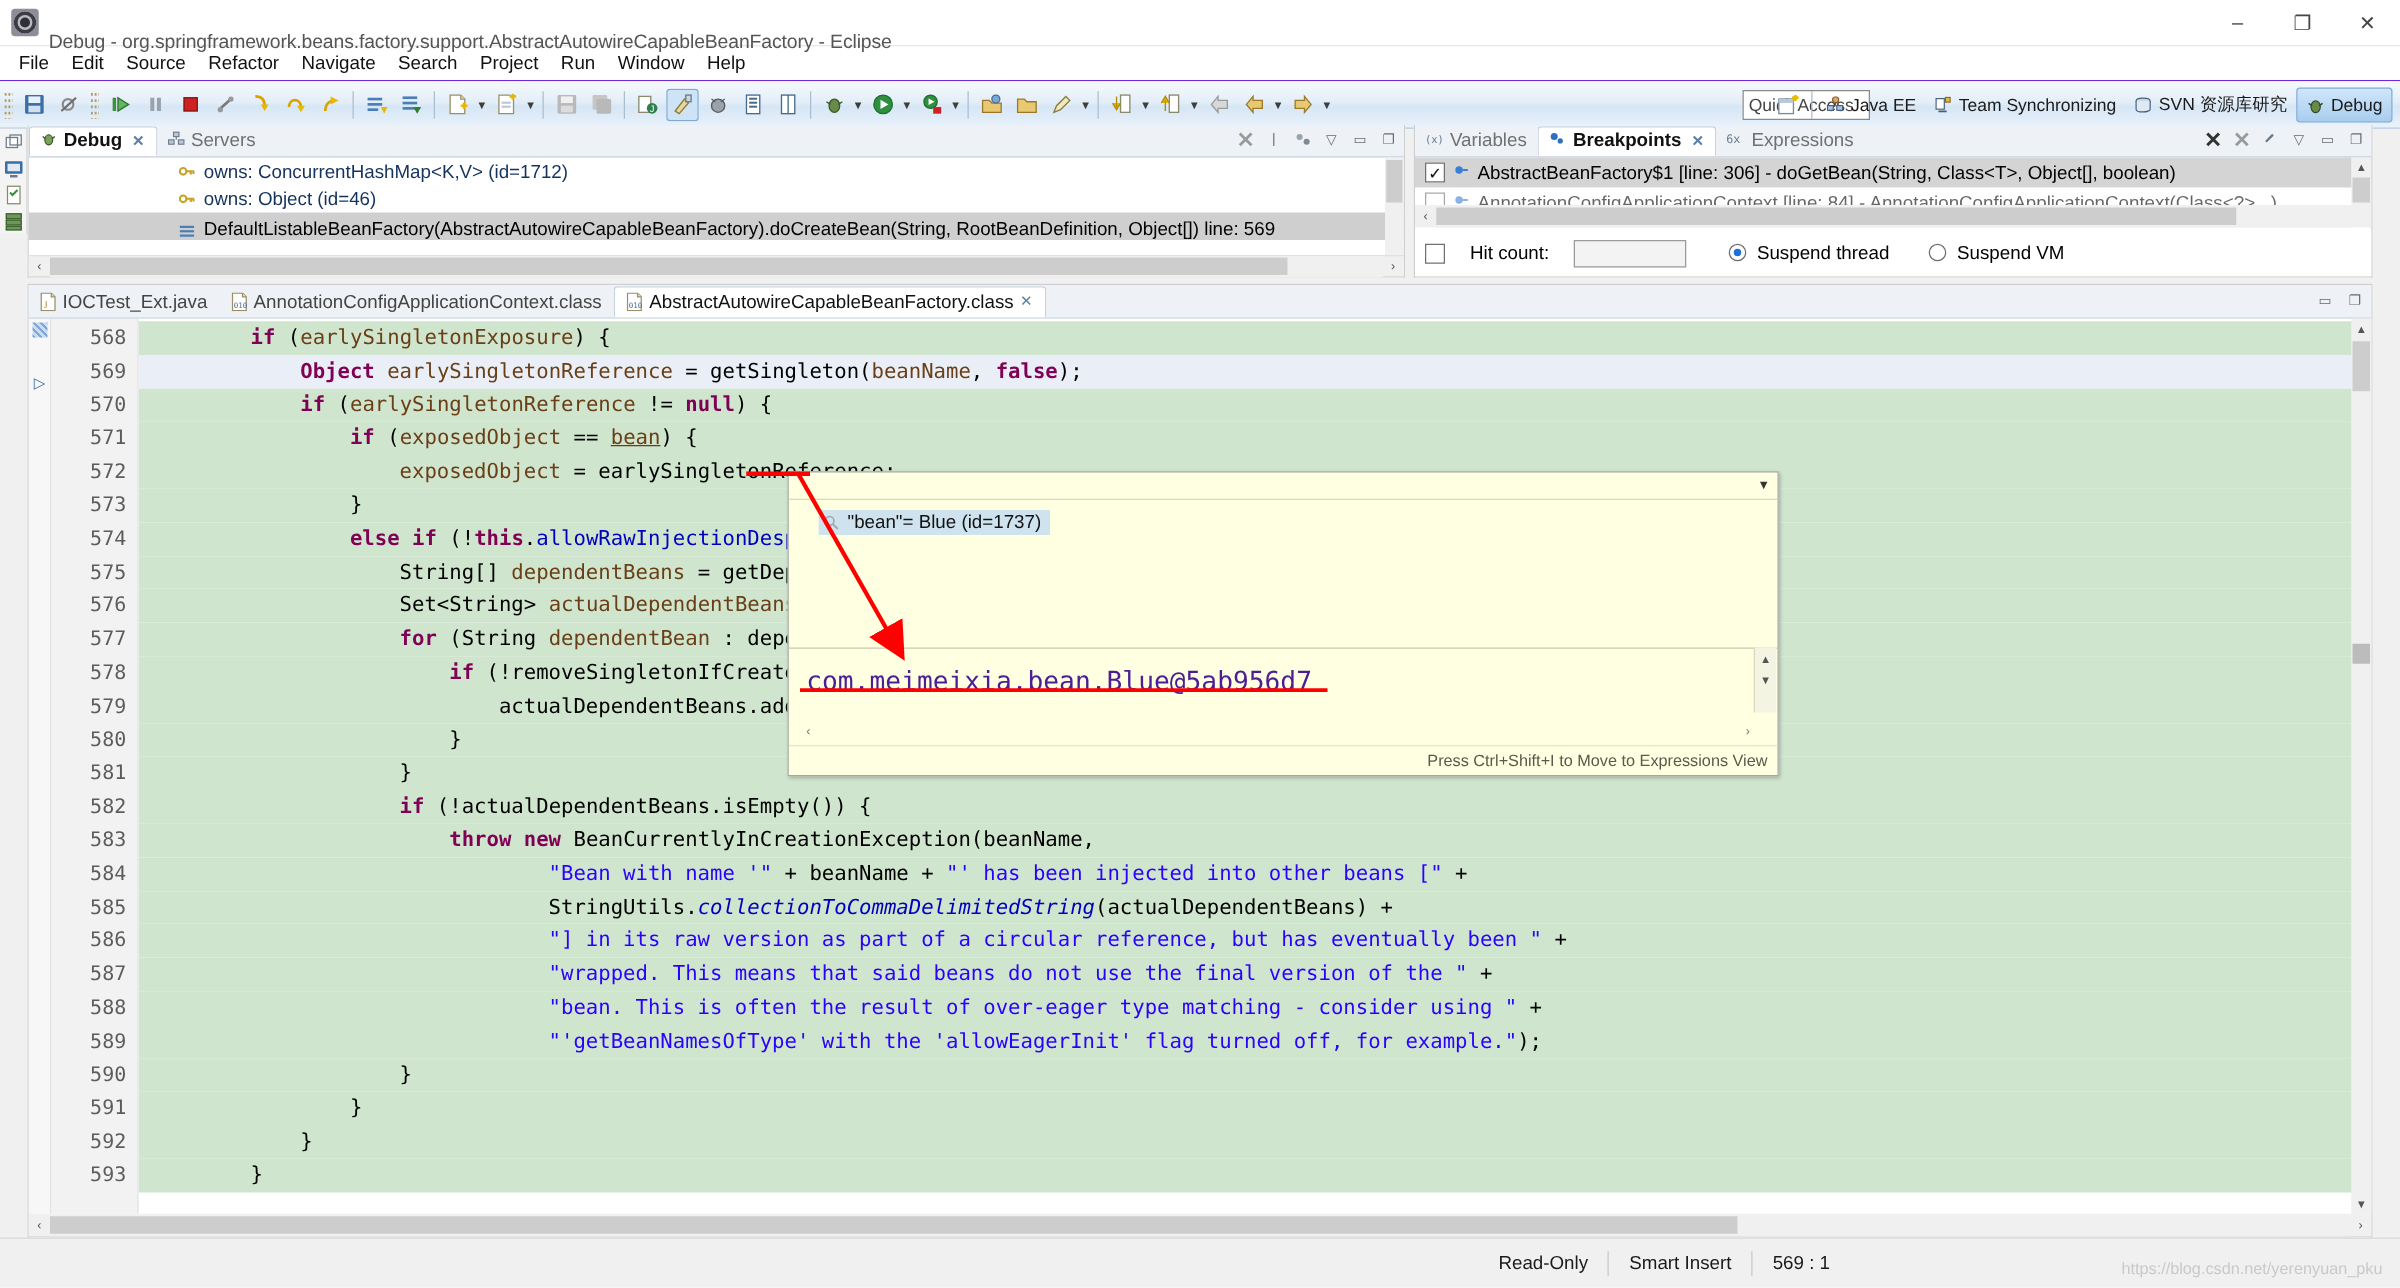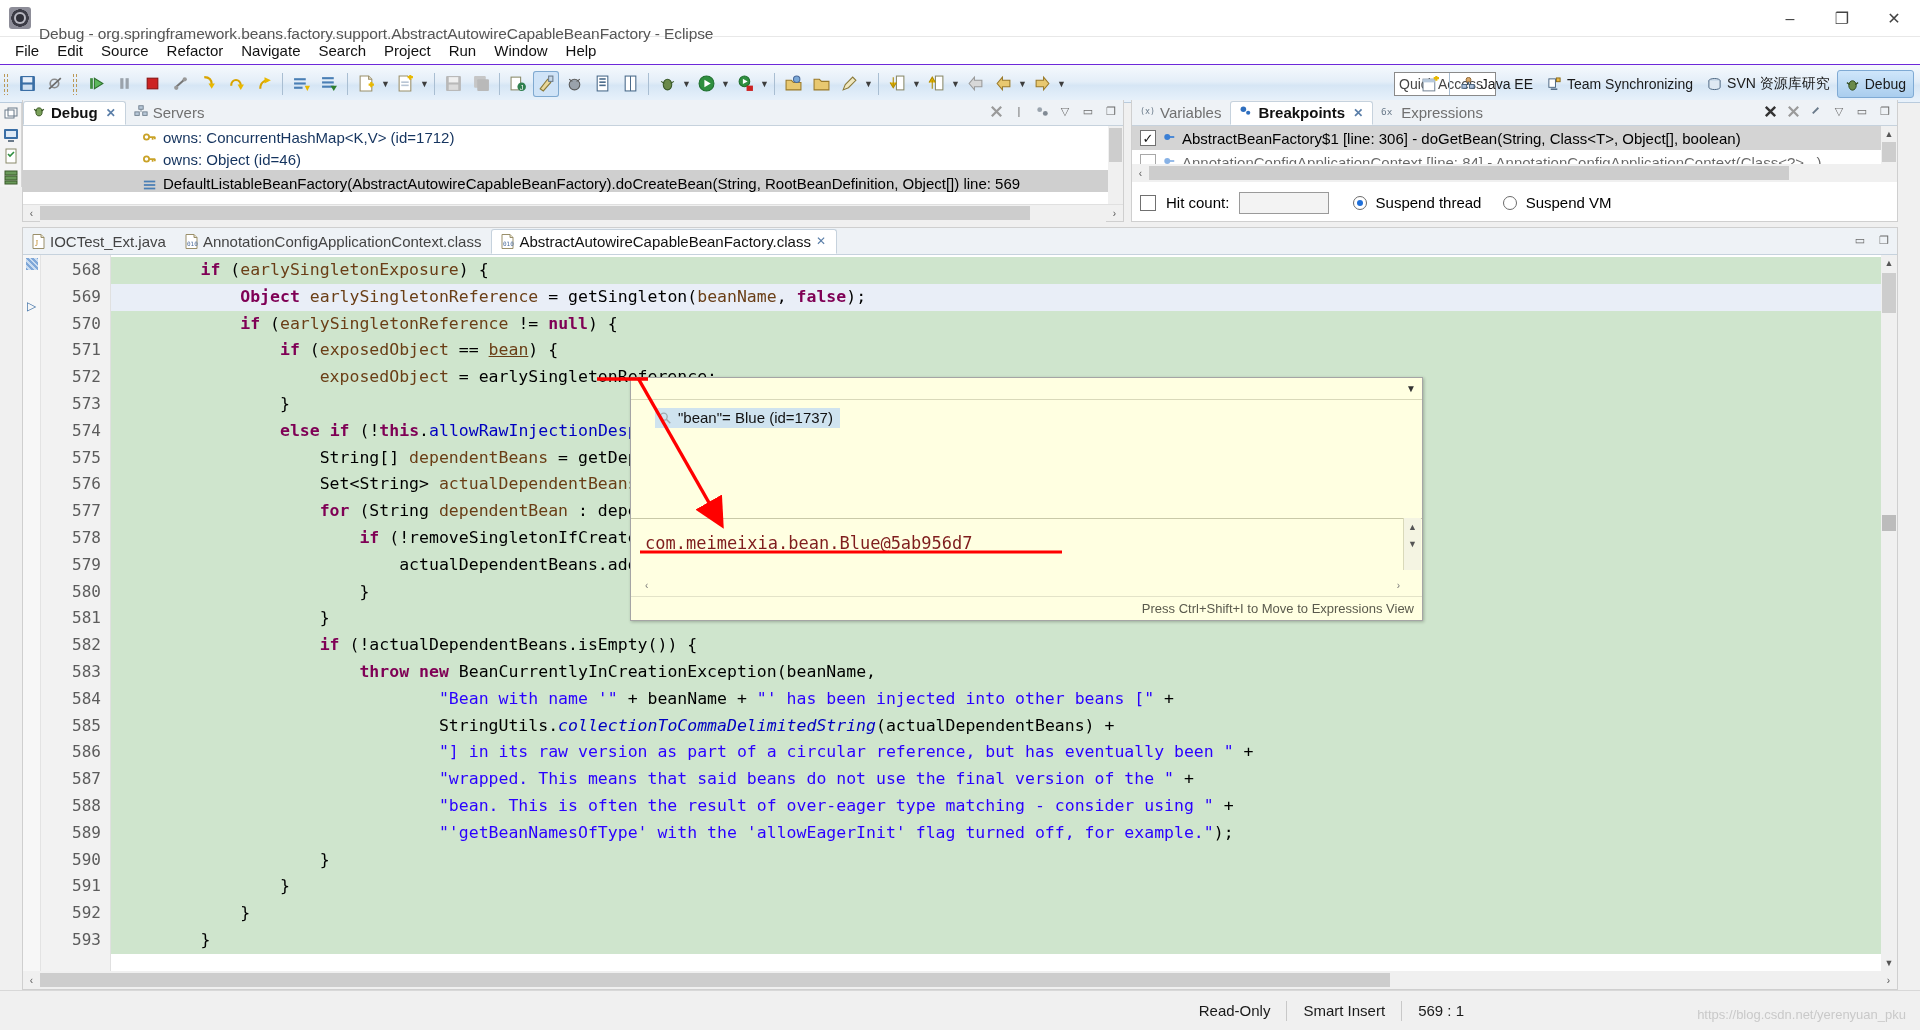--- a/index.html
+++ b/index.html
@@ -145,21 +145,21 @@
     display:flex;align-items:center;justify-content:center;font-size:13px;color:#111;
   }
   #bp-hscroll{
     position:absolute; left:0; top:64px; height:18px; width:calc(100% - 16px);
     background:#f0f0f0; display:flex; align-items:center;
   }
   #bp-vscroll{ position:absolute; right:0; top:26px; width:16px; height:56px; background:#f0f0f0; }
   #bp-vscroll .a{ height:16px;display:flex;align-items:center;justify-content:center;color:#555;font-size:9px;}
   .bpbottom{
     position:absolute; left:0; top:84px; right:0; bottom:0; background:#fff;
-    display:flex; align-items:center; padding-left:8px; gap:10px; font-size:15px;
+    display:flex; align-items:center; padding-left:8px; gap:20px; font-size:15px;
   }
   .bpbottom input[type=text]{
     width:90px;height:22px;border:1px solid #9a9a9a;background:#f3f3f3;
   }
   .radio{ width:14px;height:14px;border:1px solid #6b6b6b;border-radius:50%;
           display:inline-block;position:relative;background:#fff;vertical-align:-2px;margin-right:4px;}
   .radio.on::after{ content:""; position:absolute; inset:3px; border-radius:50%; background:#1e6fd9; }
 
   
   #editor{
@@ -232,21 +232,21 @@
     display:inline-flex; align-items:center; gap:6px; background:#cfe3ef;
     padding:1px 7px 2px 3px; font-size:15px; color:#111;
   }
   #popup .pvar .mg{ width:14px;height:14px; opacity:.55; }
   #popup .pdet{
     position:absolute; left:0; right:0; bottom:40px; top:140px;
     border-top:1px solid #c9c9a8; padding:14px 12px 0 14px;
   }
   #popup .pdet .txt{
     font-family:"DejaVu Sans Mono","Liberation Mono",monospace;
-    font-size:17px; color:#7f1d1d;
+    font-size:21px; color:#4c1d95;
   }
   #popup .pfoot{
     position:absolute; left:0; right:0; bottom:0; height:24px;
     display:flex; align-items:center; justify-content:flex-end; padding-right:8px;
     font-size:13px; color:#5a5a4d; border-top:1px solid #e3e3c8;
   }
   #popup .pspin{
     position:absolute; right:1px; top:140px; width:18px; height:52px; background:#f4f4e2;
     border-left:1px solid #d9d9b9;
   }

